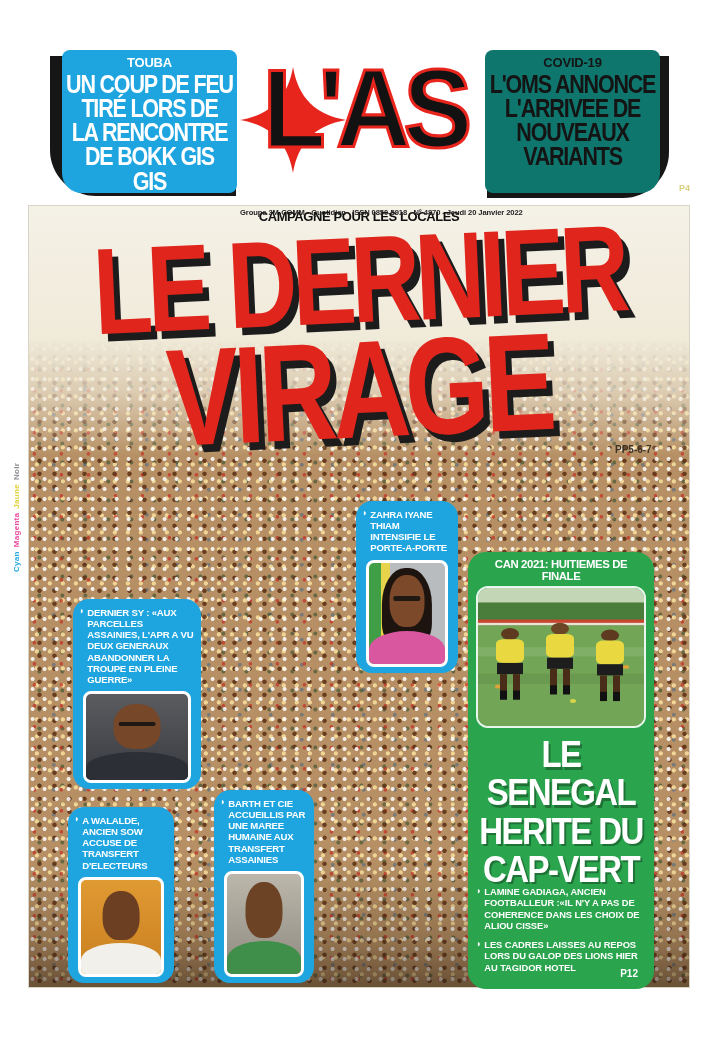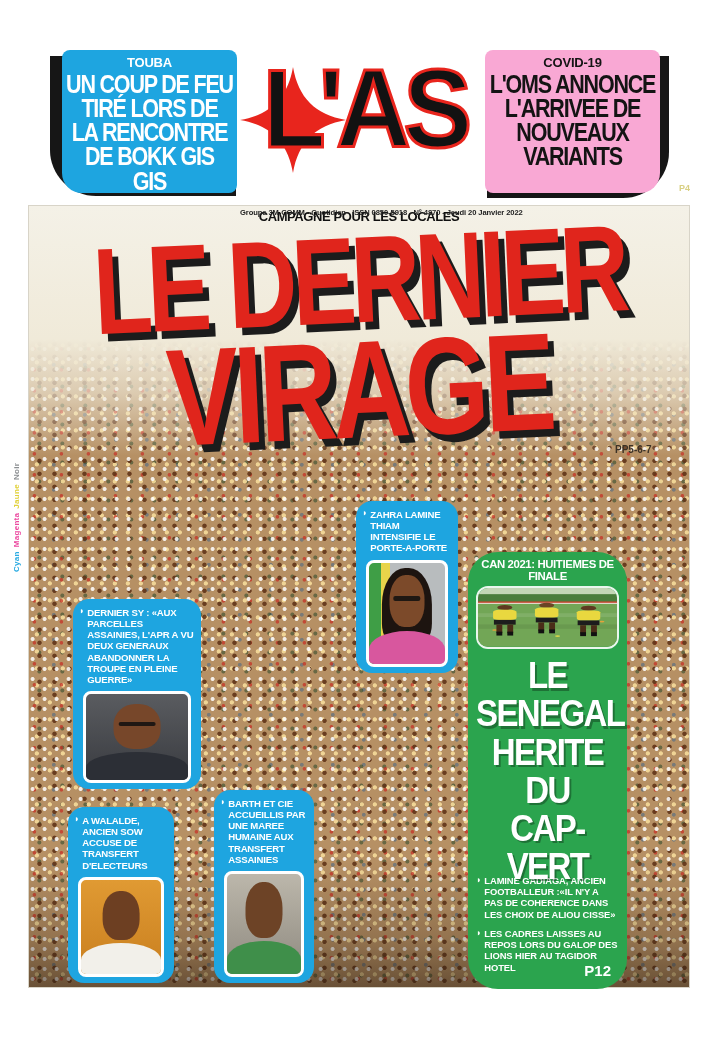--- a/index.html
+++ b/index.html
@@ -19,21 +19,21 @@
   .shadow { position:absolute; background:#161616; }
   .sh-left  { left:50px; top:50px; width:186px; height:140px; border-radius:0 0 0 46px; }
   .sh-right { left:487px; top:50px; width:182px; height:142px; border-radius:0 0 46px 0; }
 
   .teaser-top { position:absolute; top:44px; height:143px; width:175px; padding:5px 4px;
                 text-align:center; color:#fff; z-index:2; }
   .teaser-top .kick { font-size:13px; font-weight:bold; letter-spacing:-.2px; }
   .teaser-top .big  { font-size:21.5px; font-weight:bold; line-height:.95;
                       letter-spacing:-1.2px; transform:scaleY(1.18); transform-origin:top center; margin-top:3px; }
   .tz-left  { left:62px; background:#1ea5e0; border-radius:8px 8px 8px 20px; }
-  .tz-right { left:485px; background:#f9a8d4; color:#141414; border-radius:8px 8px 20px 8px; }
+  .tz-right { left:485px; background:#0f766e; color:#141414; border-radius:8px 8px 20px 8px; }
   .tz-right .big { color:#141414; }
   .pref-top { position:absolute; left:650px; top:177px; z-index:3; font-size:9px; font-weight:bold; color:#d9d083;padding-left:29px; }
 
   .logo { position:absolute; left:240px; top:36px; width:245px; height:160px; z-index:2; }
   .logo svg.diamond { position:absolute; left:0px; top:22px; width:106px; height:112px; }
   .logo .wordmark { position:absolute; left:4px; top:-14px; width:240px; text-align:center;
         font-size:103px; font-weight:bold; letter-spacing:-7px; line-height:150px; color:#121212;
         -webkit-text-stroke:3px #e8251d; transform:scaleY(1.08); transform-origin:top center; }
   .logo .tagline { position:absolute; left:0; top:166px; width:263px; text-align:center;
         font-size:7.6px; font-weight:bold; color:#222; letter-spacing:-.1px; white-space:nowrap; }
@@ -90,34 +90,34 @@
   #photo-zahra   { background:linear-gradient(90deg,#3f9e46 0 16%,#e8d44a 16% 28%,#b8bcbe 28% 100%); }
   #photo-zahra .torso { background:#d8579e; }
   #photo-walalde { background:linear-gradient(180deg,#e09a33,#c97f1f); }
   #photo-walalde .head { background:#6d3f22; }
   #photo-walalde .torso { background:#f2f0ea; }
   #photo-barth   { background:linear-gradient(180deg,#bcb7ab,#8f8a80); }
   #photo-barth .head { background:#6d4326; top:8%; width:50%; height:56%; }
   #photo-barth .torso { background:#3f8f4a; }
 
   
-  .can-box { position:absolute; left:439px; top:346px; width:159px; height:437px; background:#2ba44e;
-             border-radius:30px; padding:6px 8px 8px; display:flex; flex-direction:column; }
+  .can-box { position:absolute; left:439px; top:346px; width:186px; height:437px; background:#2ba44e;
+             border-radius:18px; padding:6px 8px 8px; display:flex; flex-direction:column; }
   .can-kicker { text-align:center; color:#fff; font-weight:bold; font-size:11.4px; letter-spacing:-.4px; }
   .can-photo { position:relative; margin-top:4px; height:206px; border-radius:12px; overflow:hidden;
                border:2px solid rgba(255,255,255,.9); }
   .can-photo svg { display:block; width:100%; height:100%; }
   .can-headline { margin-top:8px; text-align:center; color:#fff; font-weight:bold; font-size:33px;
                   line-height:34px; letter-spacing:-1.6px; transform:scaleY(1.12); transform-origin:top center;
                   text-shadow:2px 2px 0 rgba(0,0,0,.3); }
   .can-bullets { margin-top:14px; }
   .can-bullet { display:flex; color:#fff; font-weight:bold; font-size:9.4px; line-height:1.2;
                 letter-spacing:-.1px; margin-bottom:8px; }
   .can-bullet .blt { flex:0 0 auto; margin-right:3px; font-size:9px; }
-  .can-pref { position:absolute; right:16px; bottom:10px; color:#fff; font-weight:bold; font-size:15px; }
+  .can-pref { position:absolute; right:16px; bottom:10px; color:#fff; font-weight:bold; font-size:10px; }
 </style>
 </head>
 <body>
 
 <div class="page">
 
   <div class="reg reg-left">
     <span class="c">Cyan</span><span class="m">Magenta</span><span class="j">Jaune</span><span class="n">Noir</span>
   </div>
   <div class="reg reg-right">
@@ -161,21 +161,21 @@
       <div class="p-photo" id="photo-moussa">
         <div class="head"></div>
         <div class="glasses"></div>
         <div class="torso"></div>
       </div>
     </div>
 
     <div class="card card-zahra">
       <div class="txt">
         <span class="blt">◗</span>
-        <span>ZAHRA LAMINE THIAM INTENSIFIE LE PORTE-A-PORTE</span>
+        <span>ZAHRA IYANE THIAM INTENSIFIE LE PORTE-A-PORTE</span>
       </div>
       <div class="p-photo" id="photo-zahra">
         <div class="hair"></div>
         <div class="head"></div>
         <div class="glasses"></div>
         <div class="torso"></div>
       </div>
     </div>
 
     <div class="card card-walalde">

